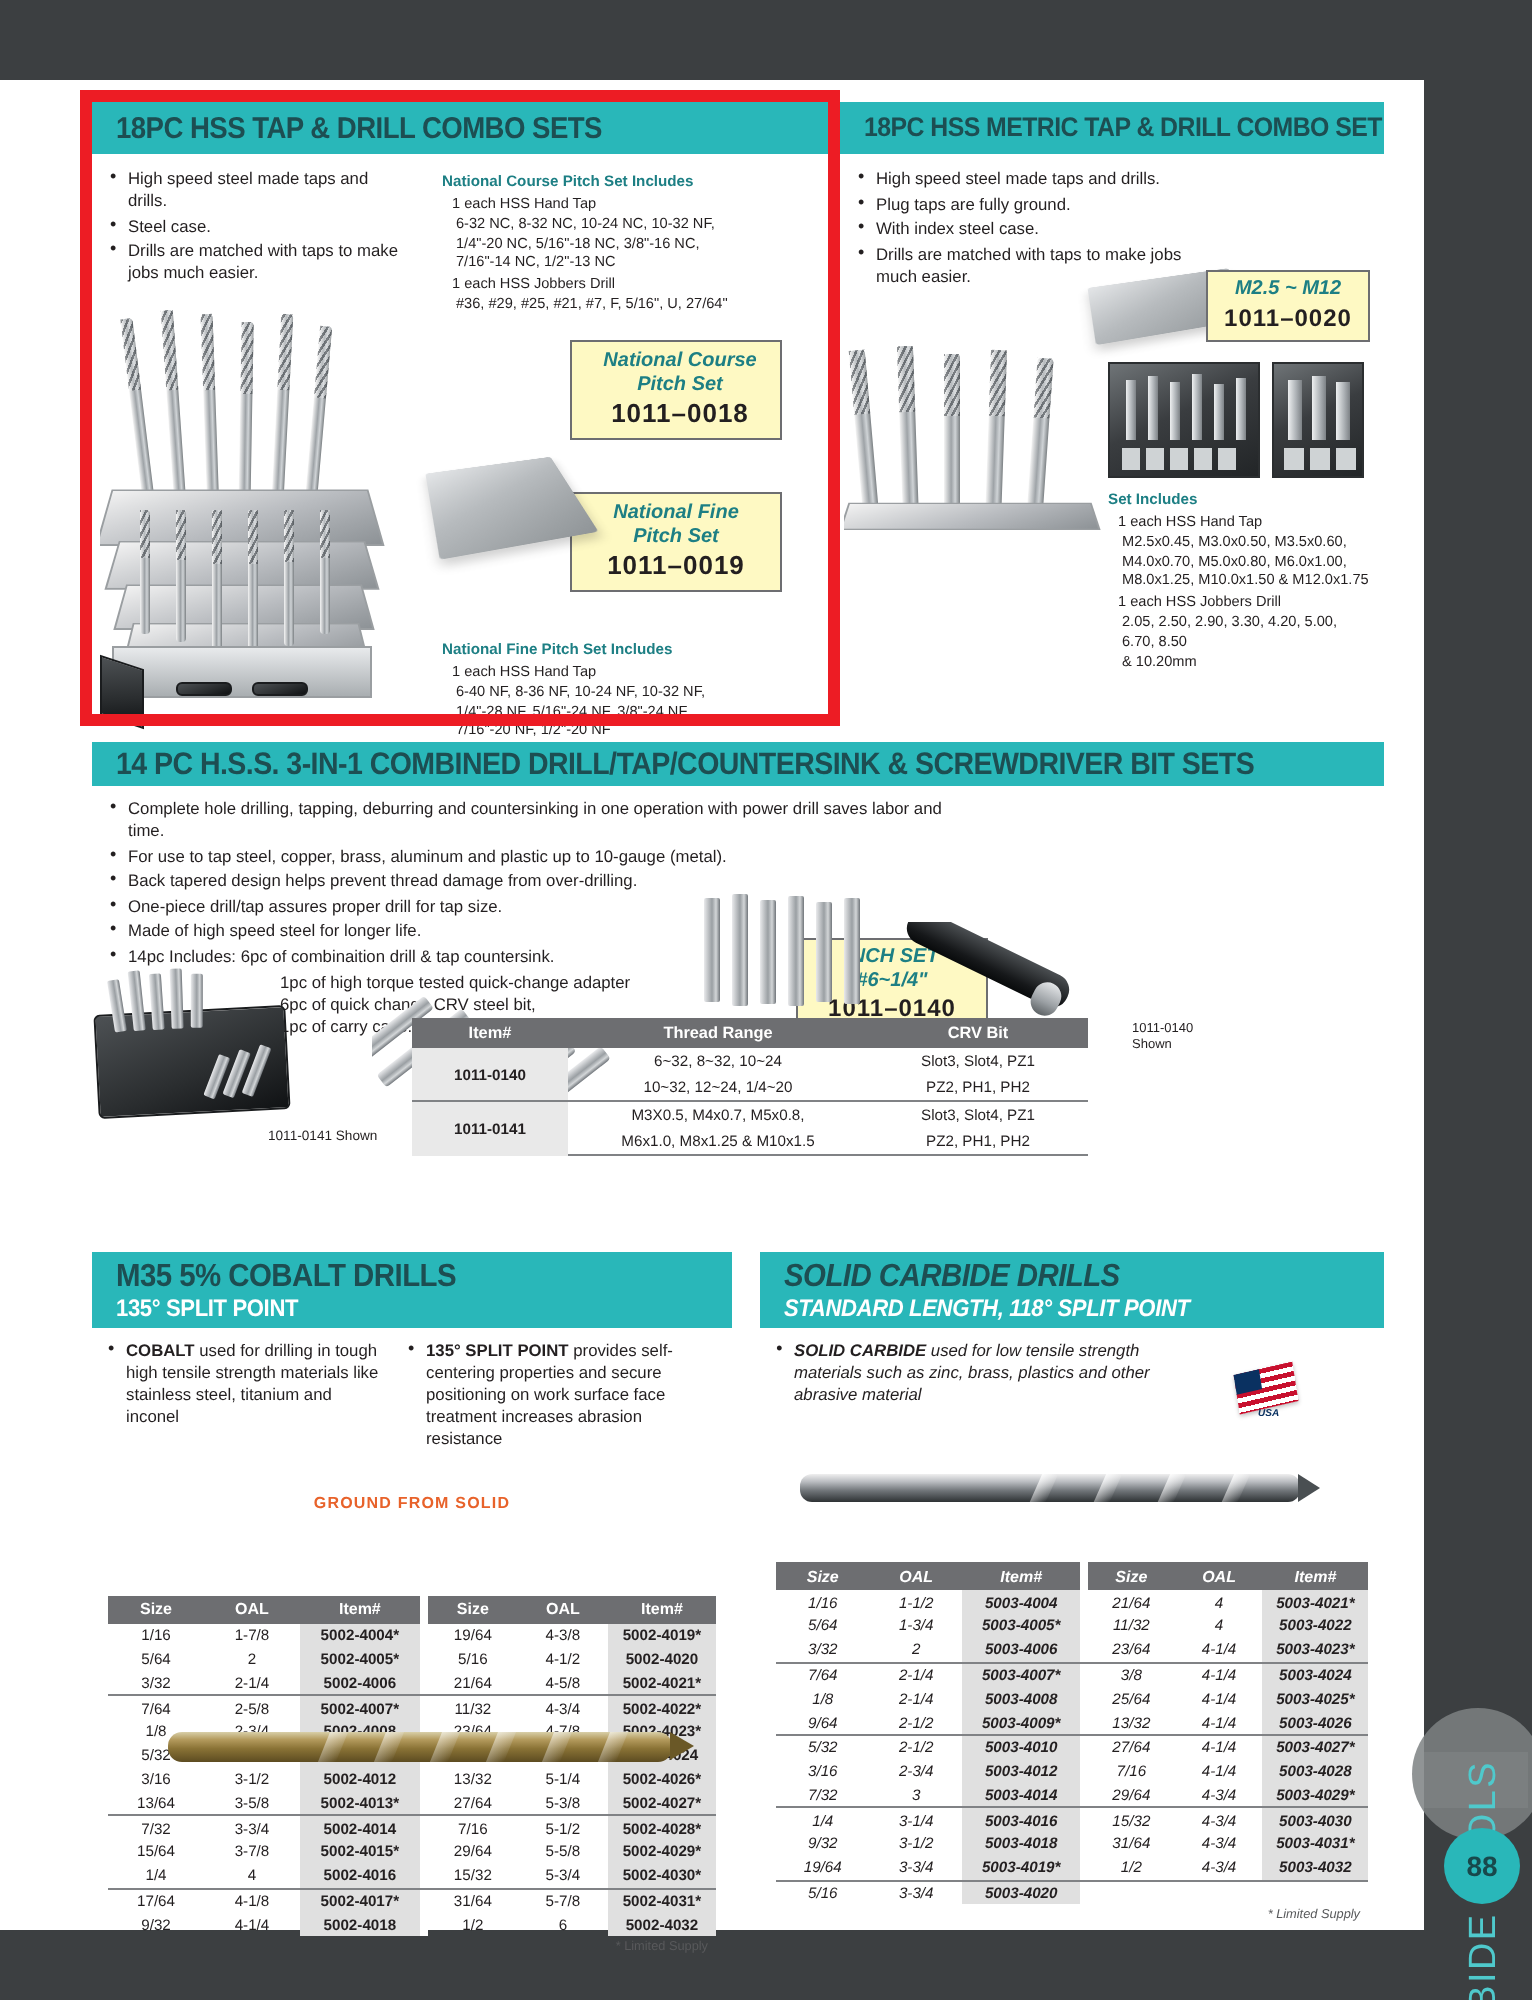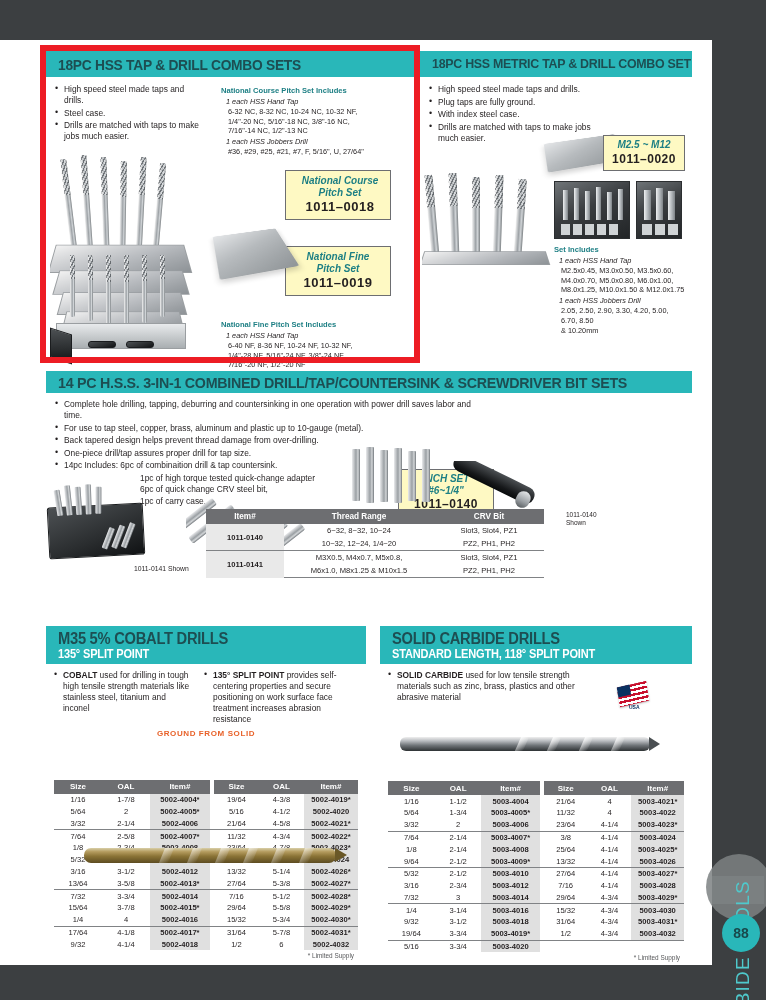--- a/index.html
+++ b/index.html
@@ -61,21 +61,21 @@
     font-size: 8.4px; color: #231f20; line-height: 1.32;
     padding-left: 9px; position: relative; margin-bottom: 1.5px;
   }
   ul.bullets li:before {
     content: "•"; position: absolute; left: 0; top: -1px; font-size: 9px;
   }
   ul.bullets li b { font-weight: bold; }
 
   .spec-block { font-size: 7.3px; color: #231f20; line-height: 1.34; }
   .spec-title { font-weight: bold; color: #1d7f84; font-size: 7.6px; margin-bottom: 1px; }
-  .spec-sub { padding-left: 5px; font-style: italic; }
+  .spec-sub { padding-left: 5px; }
   .spec-ind { padding-left: 7px; }
 
   
   .code-box {
     border: 1px solid #6d6e71; background: #fef9c3;
     text-align: center; padding: 4px 8px 5px;
   }
   .code-box .cb-title {
     font-size: 10px; font-weight: bold; font-style: italic;
     color: #1d7f84; line-height: 1.15;
@@ -389,20 +389,21 @@
   <div class="panel" style="left:46px; top:331px; width:646px; height:244px;">
     <div class="panel-head" style="height:22px; padding-top:3px;">
       <h2 style="font-size:15.5px;">14 PC H.S.S. 3-IN-1 COMBINED DRILL/TAP/COUNTERSINK &amp; SCREWDRIVER BIT SETS</h2>
     </div>
     <div class="panel-body" style="padding:6px 9px;">
       <ul class="bullets" style="width:420px;">
         <li>Complete hole drilling, tapping, deburring and countersinking in one operation with power drill saves labor and time.</li>
         <li>For use to tap steel, copper, brass, aluminum and plastic up to 10-gauge (metal).</li>
         <li>Back tapered design helps prevent thread damage from over-drilling.</li>
         <li>One-piece drill/tap assures proper drill for tap size.</li>
+        <li>Made of high speed steel for longer life.</li>
         <li>14pc Includes: 6pc of combinaition drill &amp; tap countersink.</li>
       </ul>
       <div style="padding-left:85px; font-size:8.4px; color:#231f20; line-height:1.34;">
         <div>1pc of high torque tested quick-change adapter</div>
         <div>6pc of quick change CRV steel bit,</div>
         <div>1pc of carry case.</div>
       </div>
 
       <div class="code-box" style="position:absolute; left:352px; top:76px; width:96px; padding:3px 5px 4px;">
         <div class="cb-title">INCH SET</div>
@@ -492,21 +493,21 @@
     <div class="panel-body" style="padding:6px 8px;">
       <div style="display:flex; gap:10px;">
         <ul class="bullets" style="width:140px;">
           <li><b>COBALT</b><span> used for drilling in tough high tensile strength materials like stainless steel, titanium and inconel</span></li>
         </ul>
         <ul class="bullets" style="width:150px;">
           <li><b>135° SPLIT POINT</b><span> provides self-centering properties and secure positioning on work surface face treatment increases abrasion resistance</span></li>
         </ul>
       </div>
 
-      <div class="ground-label" style="margin-top:2px;">GROUND FROM SOLID</div>
+      <div class="ground-label" style="margin-top:20px;">GROUND FROM SOLID</div>
 
       <div class="img-area" style="left:24px; top:104px; width:272px; height:24px; position:relative; margin-top:6px;">
         <div class="drill-bit" style="width:252px; margin-left:6px;">
           <div class="flute" style="left:78px;"></div>
           <div class="flute" style="left:106px;"></div>
           <div class="flute" style="left:134px;"></div>
           <div class="flute" style="left:162px;"></div>
           <div class="flute" style="left:190px;"></div>
           <div class="flute" style="left:218px;"></div>
         </div>
@@ -643,21 +644,21 @@
                 <td>6</td>
                 <td class="item">5002-4032</td>
               </tr>
             </tbody>
         </table>
         <div class="limited">* Limited Supply</div>
       </div>
     </div>
   </div>
 
-  <div class="panel" style="left:380px; top:586px; width:312px; height:336px;">
+  <div class="panel" style="left:380px; top:586px; width:312px; height:336px;font-style:italic;">
     <div class="panel-head" style="height:38px; padding:4px 10px 4px 12px;">
       <h2 style="font-size:16px;">SOLID CARBIDE DRILLS</h2>
       <h3>STANDARD LENGTH, 118° SPLIT POINT</h3>
     </div>
     <div class="panel-body" style="padding:6px 8px;">
       <ul class="bullets" style="width:215px;">
         <li><b>SOLID CARBIDE</b><span> used for low tensile strength materials such as zinc, brass, plastics and other abrasive material</span></li>
       </ul>
 
       <div style="position:absolute; left:236px; top:20px; width:44px; height:32px;">

